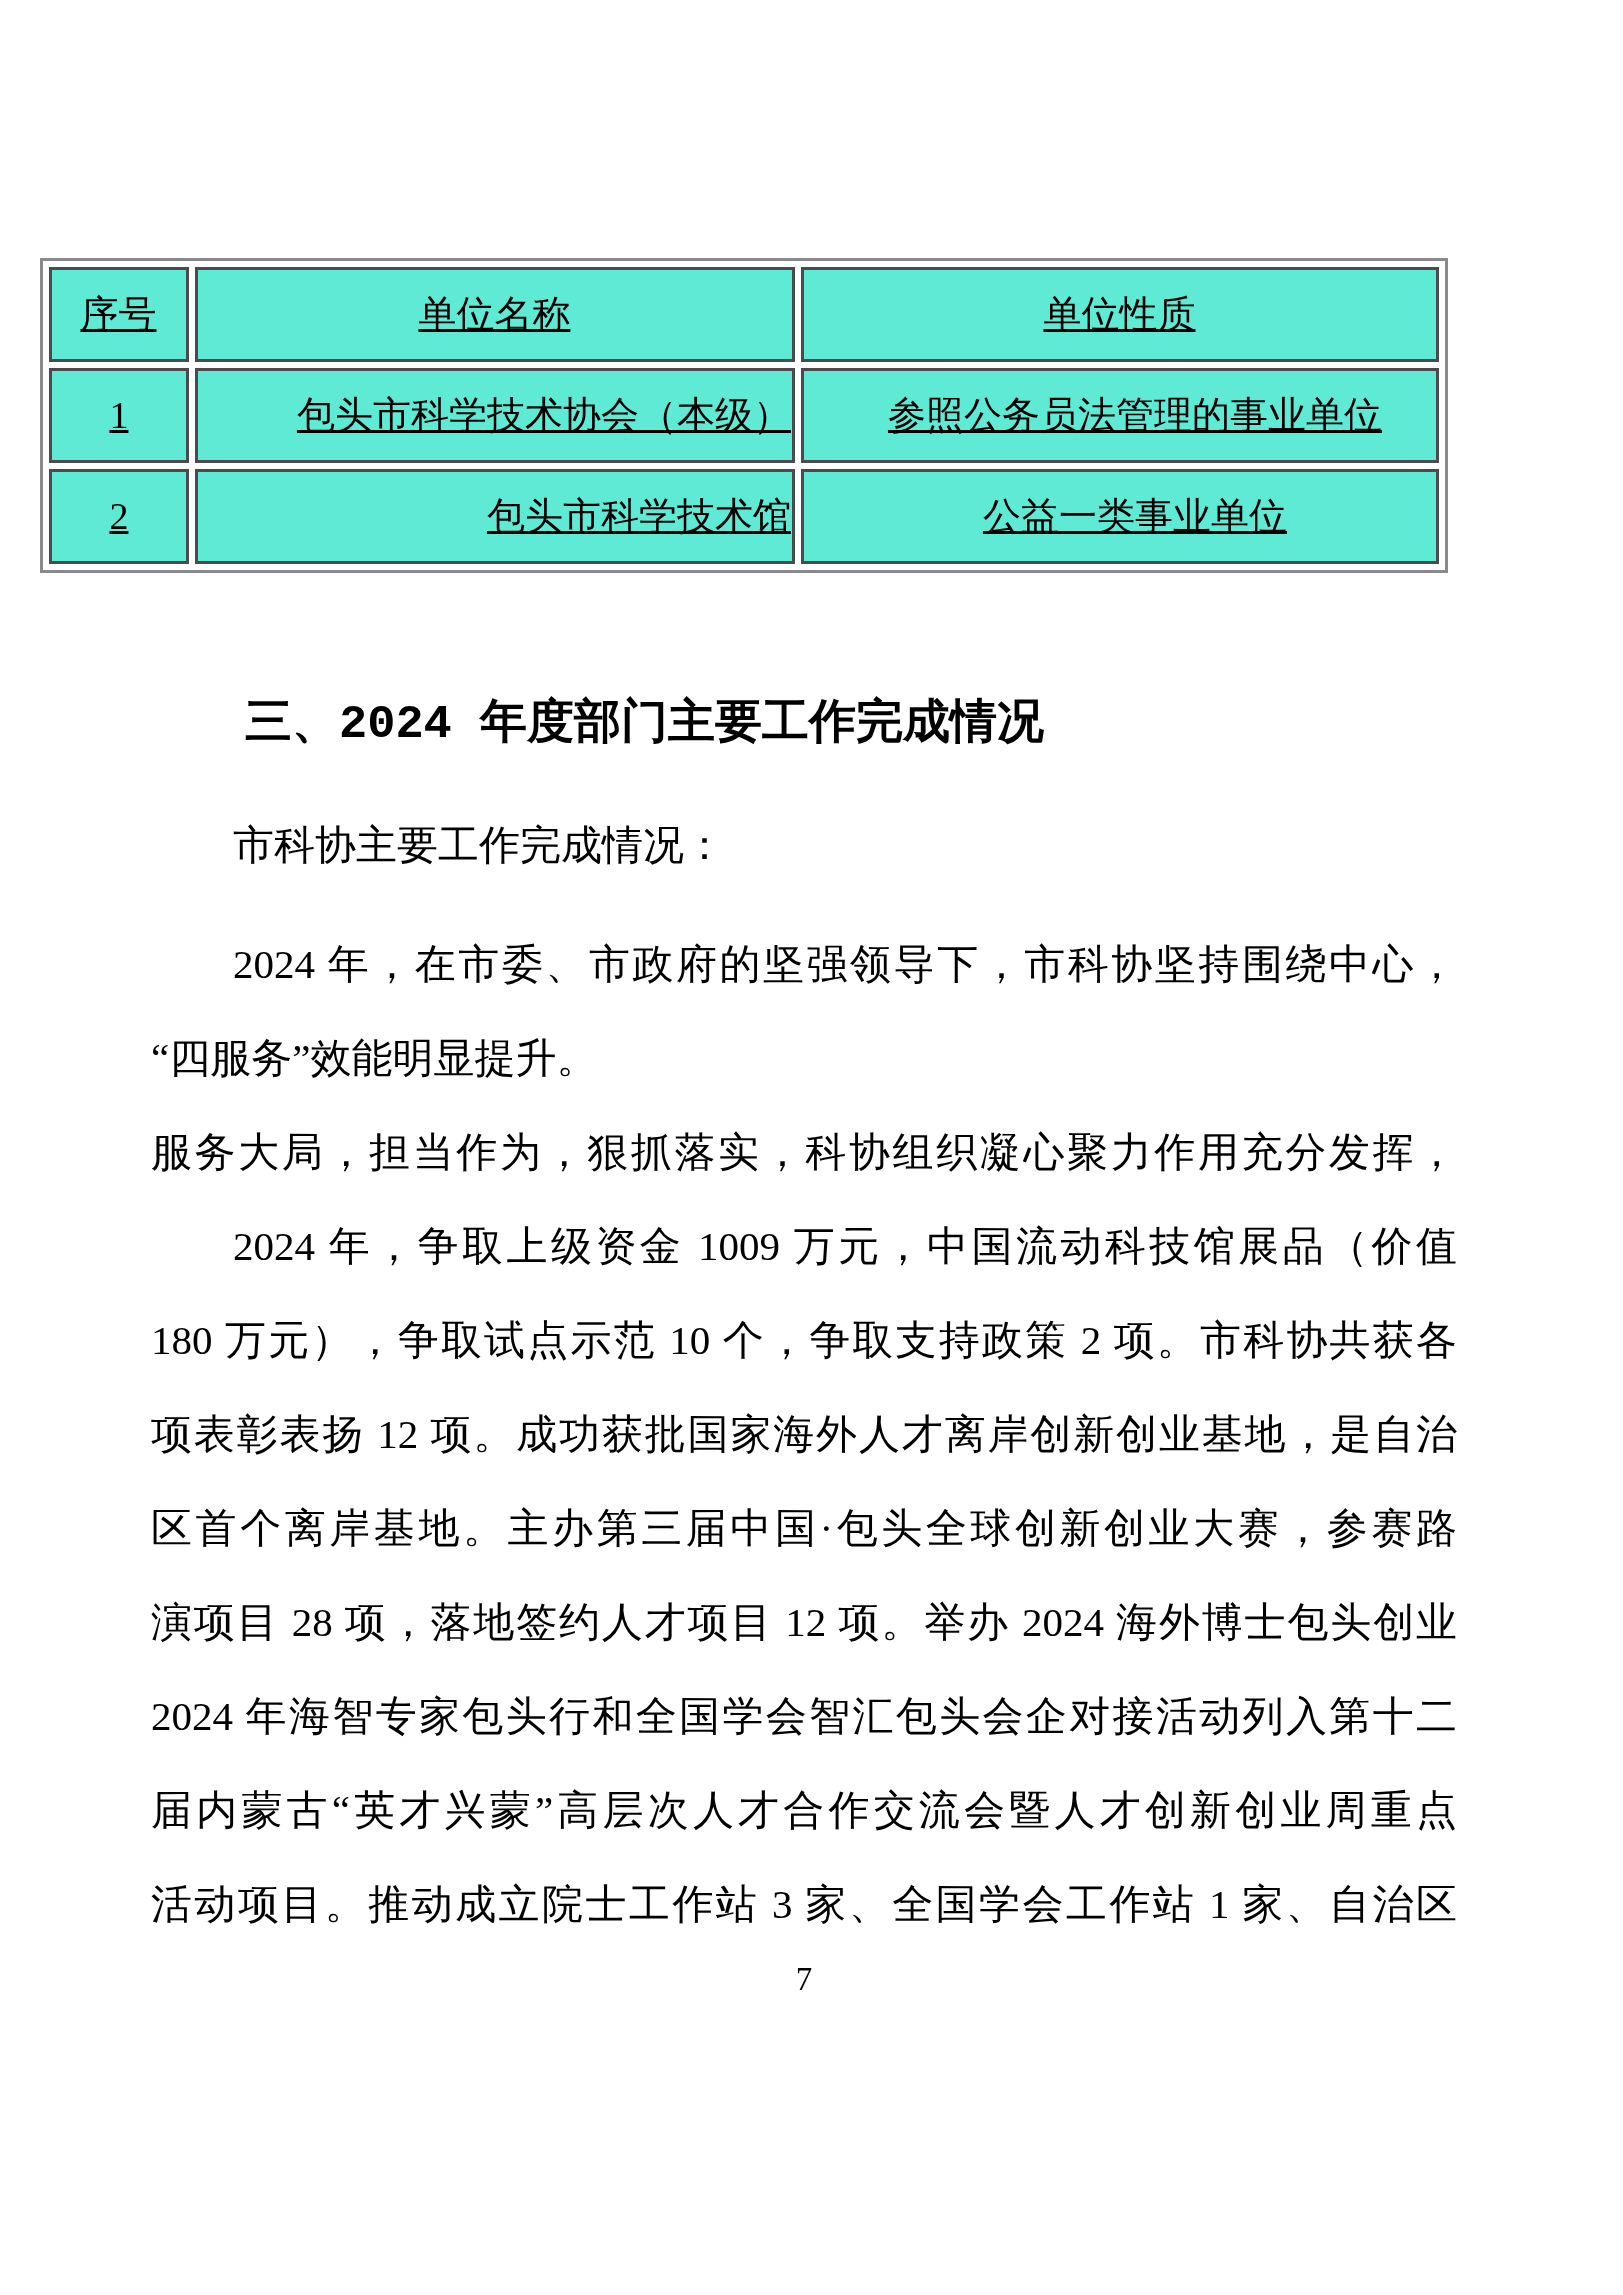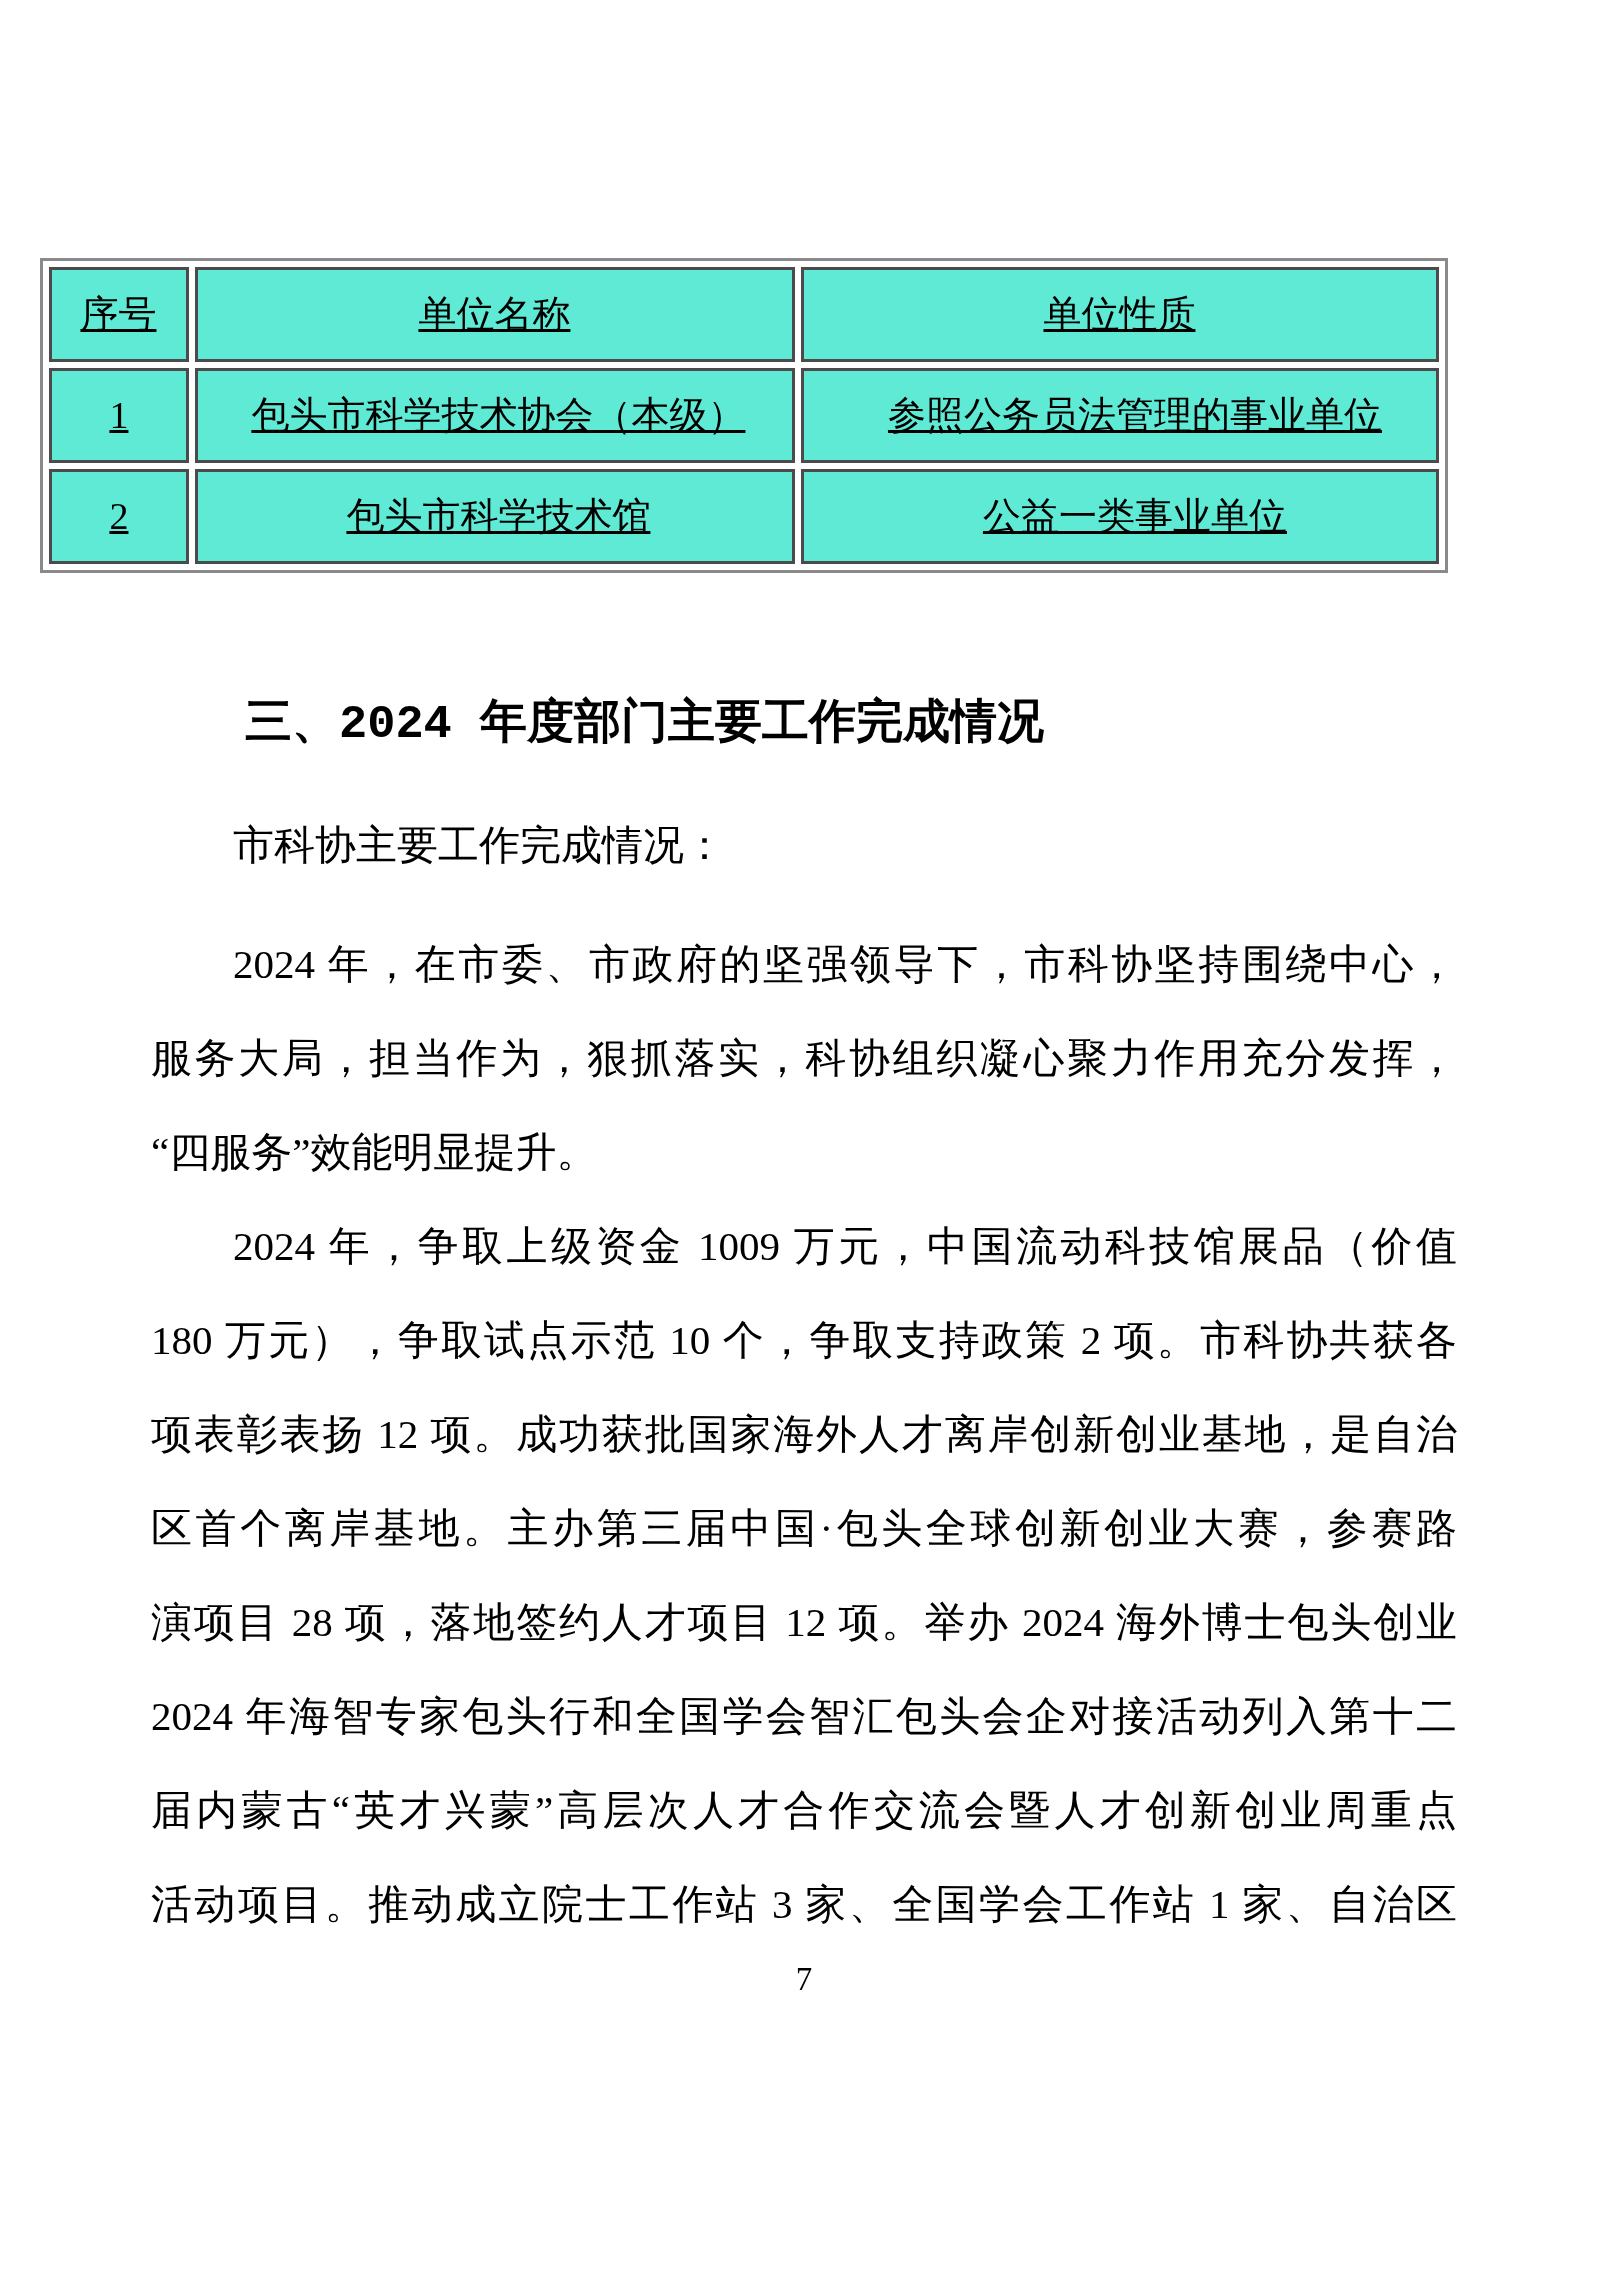--- a/index.html
+++ b/index.html
@@ -32,21 +32,21 @@
     height: 87px;
     font-size: 38px;
     line-height: 1.15;
     vertical-align: middle;
     background: #5eead4;
     overflow: hidden;
     white-space: nowrap;
     text-decoration: underline;
   }
   td.col-index  { width: 9.8%;  text-align: center; }
-  td.col-name   { width: 43.7%; text-align: center; padding-left: 8px; }
+  td.col-name   { width: 43.7%; text-align: right; padding-left: 8px; }
   td.col-nature { width: 46.5%; text-align: center; padding-left: 31px; }
   tr.header-row td { text-align: center; padding-left: 0; }
 
   
   .textcol {
     margin-left: 151px;
     width: 1306px;
   }
   .heading {
     margin-top: 105px;
@@ -118,22 +118,22 @@
     </table>
 
   <div class="textcol">
 
     <div class="heading">三、2024 年度部门主要工作完成情况</div>
 
     <div class="subheading">市科协主要工作完成情况：</div>
 
     <div class="para p1">
       <div class="line first">2024 年，在市委、市政府的坚强领导下，市科协坚持围绕中心，</div>
+      <div class="line plain">“四服务”效能明显提升。</div>
       <div class="line">服务大局，担当作为，狠抓落实，科协组织凝心聚力作用充分发挥，</div>
-      <div class="line plain">“四服务”效能明显提升。</div>
     </div>
 
     <div class="para p2">
       <div class="line first">2024 年，争取上级资金 1009 万元，中国流动科技馆展品（价值</div>
       <div class="line">180 万元），争取试点示范 10 个，争取支持政策 2 项。市科协共获各</div>
       <div class="line">项表彰表扬 12 项。成功获批国家海外人才离岸创新创业基地，是自治</div>
       <div class="line">区首个离岸基地。主办第三届中国·包头全球创新创业大赛，参赛路</div>
       <div class="line">演项目 28 项，落地签约人才项目 12 项。举办 2024 海外博士包头创业</div>
       <div class="line">2024 年海智专家包头行和全国学会智汇包头会企对接活动列入第十二</div>
       <div class="line">届内蒙古“英才兴蒙”高层次人才合作交流会暨人才创新创业周重点</div>

